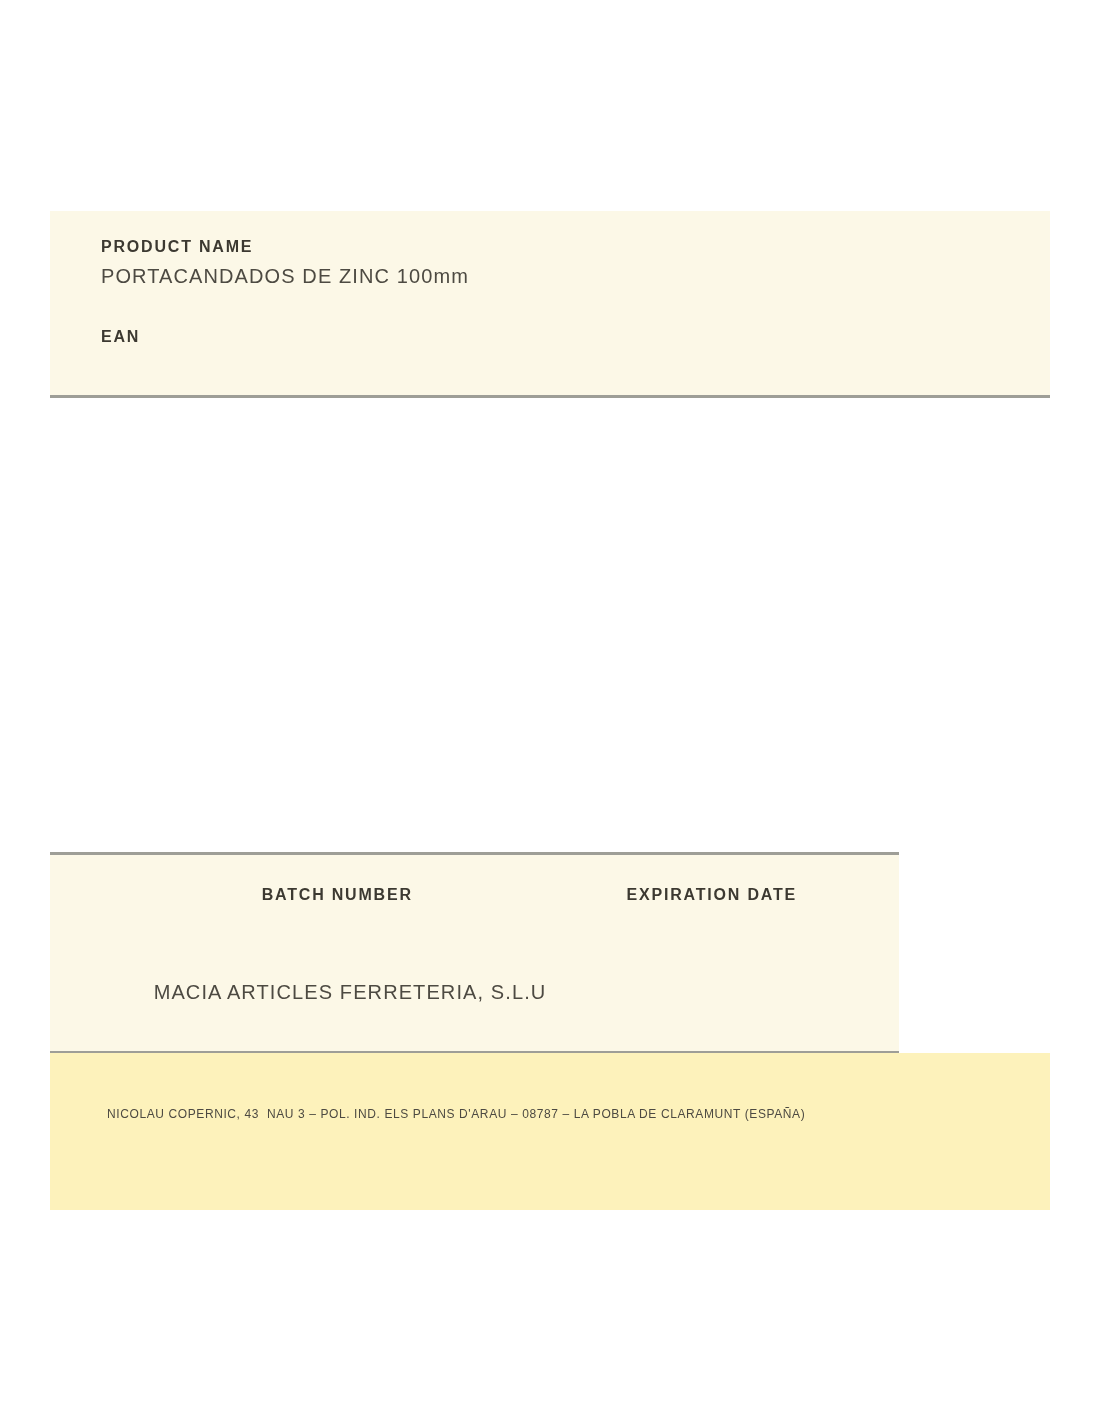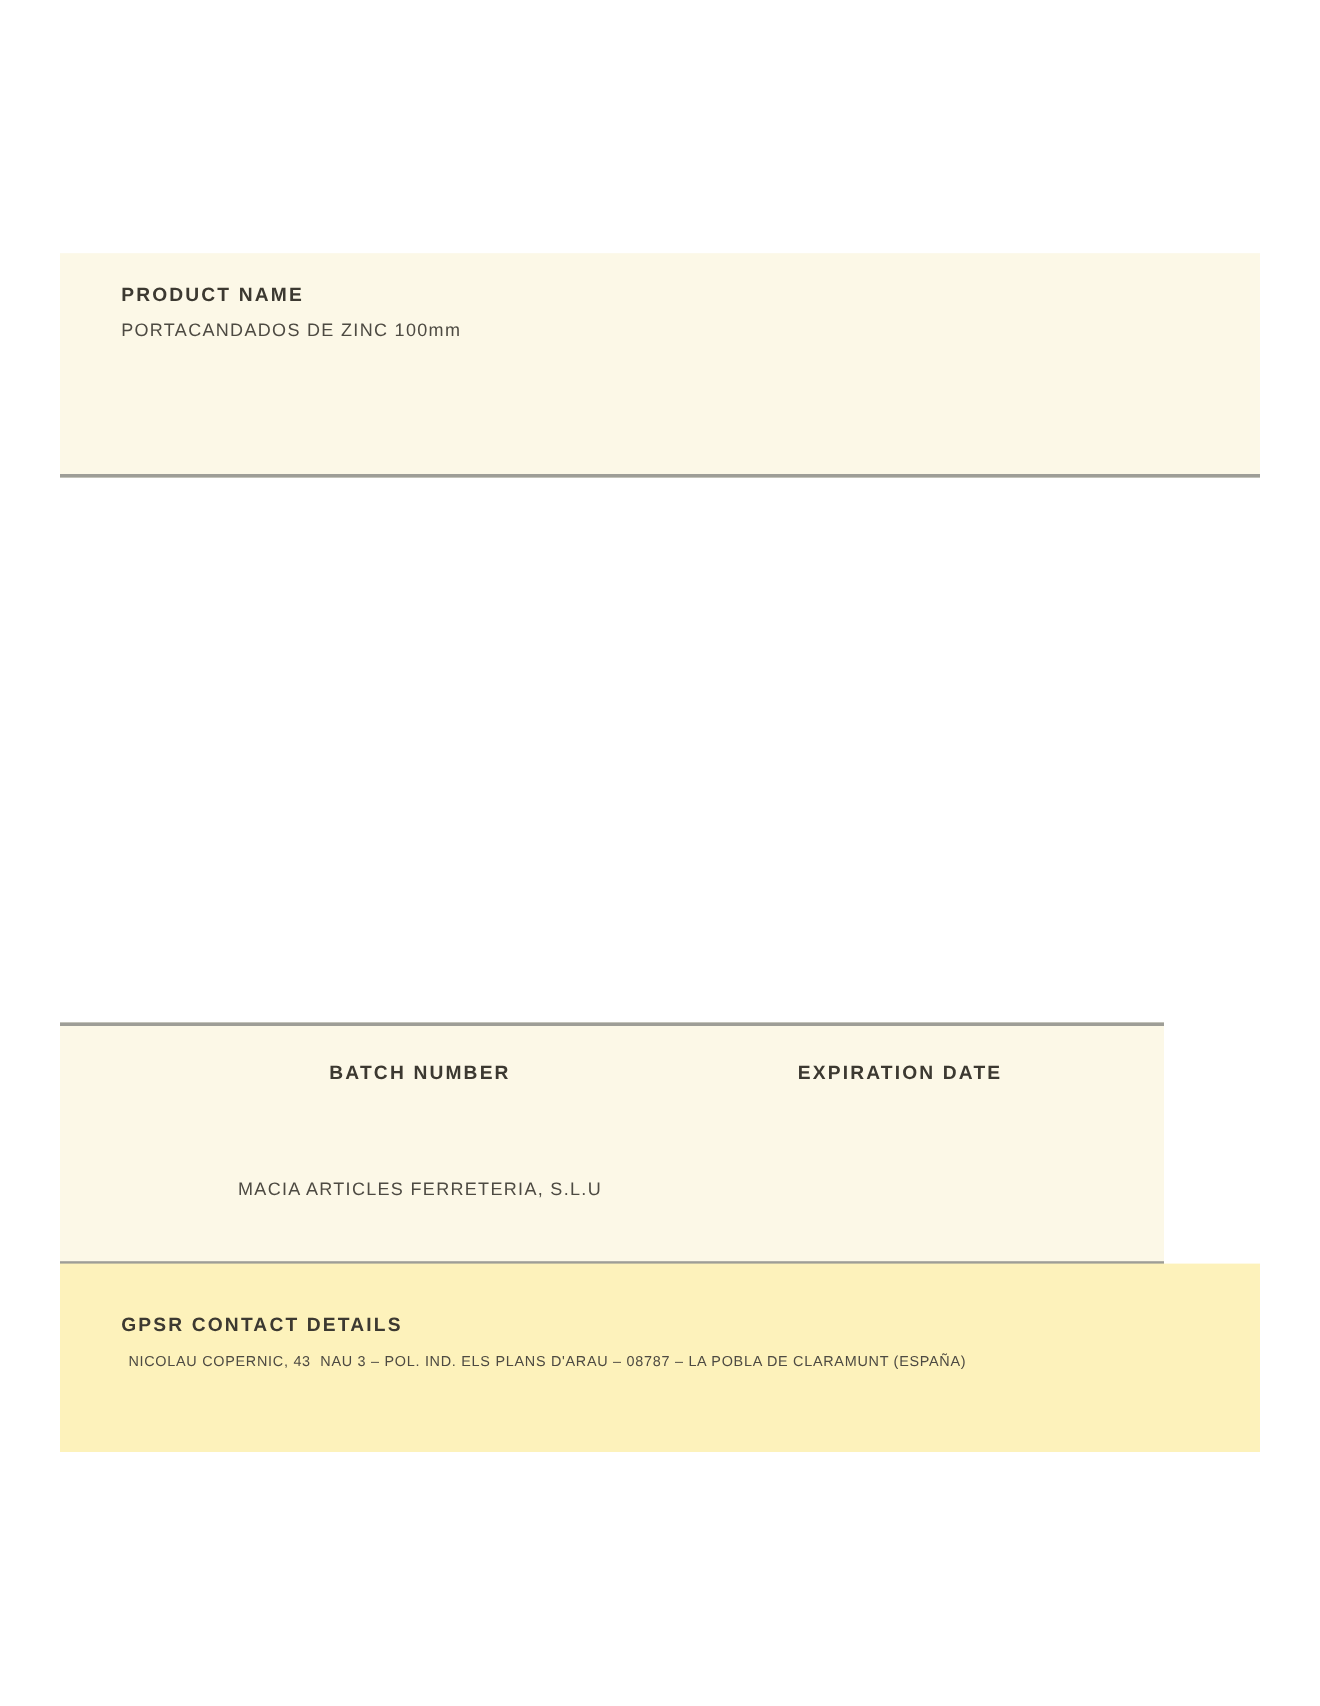--- a/index.html
+++ b/index.html
@@ -32,36 +32,36 @@
     padding: 26px 50px 0 51px;
   }
   .field-label {
     font-size: 16px;
     font-weight: bold;
     letter-spacing: 1.8px;
     line-height: 20px;
     color: var(--label-text);
   }
   .field-value {
-    font-size: 15px;
+    font-size: 20px;
     font-weight: normal;
     letter-spacing: 1.1px;
     line-height: 20px;
     color: var(--value-text);
     margin-top: 9px;
     white-space: pre-wrap;
   }
   .field-group + .field-group { margin-top: 41px; }
 
   
   .batch-section {
     position: absolute;
     left: 50px;
     top: 852px;
-    width: 920px;
+    width: 849px;
     height: 202px;
     background: var(--cream);
     border-top: 3px solid var(--border);
     border-bottom: 3px solid var(--border);
     padding-top: 30px;
   }
   .two-col-row {
     display: flex;
     padding-left: 100px;
   }
@@ -92,20 +92,21 @@
 <body>
 
 <div class="page">
 
   <section class="product-section">
     <div class="field-group">
       <div class="field-label">PRODUCT NAME</div>
       <div class="field-value">PORTACANDADOS DE ZINC 100mm</div>
     </div>
     <div class="field-group">
+      <div class="field-label">EAN</div>
     </div>
   </section>
 
   <section class="batch-section">
     <div class="two-col-row">
       <div class="col">
         <div class="field-label">BATCH NUMBER</div>
       </div>
       <div class="col">
         <div class="field-label">EXPIRATION DATE</div>
@@ -114,18 +115,17 @@
     <div class="row-spacer"></div>
     <div class="two-col-row">
       <div class="col">
         <div class="field-value">MACIA ARTICLES FERRETERIA, S.L.U</div>
       </div>
     </div>
   </section>
 
   <section class="gpsr-section">
     <div class="field-group">
-      <div class="field-label">GPSR CONTACT DETAILS</div>
       <div class="field-value">NICOLAU COPERNIC, 43  NAU 3 – POL. IND. ELS PLANS D'ARAU – 08787 – LA POBLA DE CLARAMUNT (ESPAÑA)</div>
     </div>
   </section>
 
 </div>
 
 </body></html>

